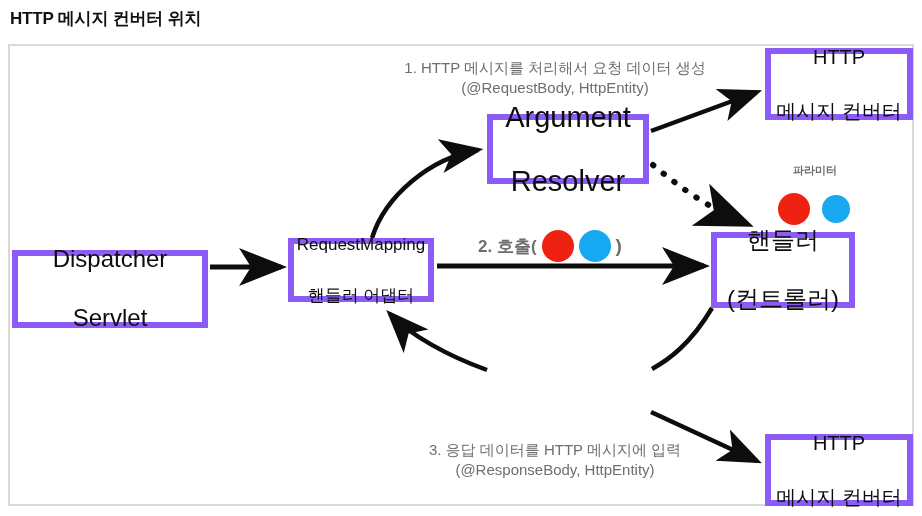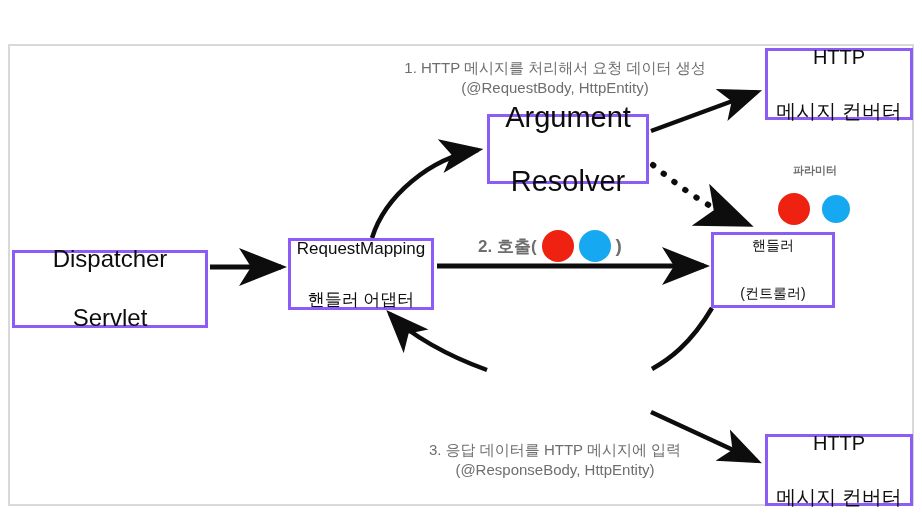--- a/index.html
+++ b/index.html
@@ -38,41 +38,41 @@
   #svg-layer {
     position: absolute;
     left: 0;
     top: 0;
     width: 922px;
     height: 516px;
     pointer-events: none;
   }
   .node {
     position: absolute;
-    border: 3px solid #8b5cf6;
+    border: 6px solid #8b5cf6;
     background: #ffffff;
     box-sizing: border-box;
     display: flex;
     flex-direction: column;
     align-items: center;
     justify-content: center;
     color: #0d0d0d;
     text-align: center;
     line-height: 1.12;
     gap: 32px;
   }
   .node .l1, .node .l2 {
     display: block;
     white-space: nowrap;
   }
   .n-dispatcher { left: 12px;  top: 228px; width: 196px; height: 78px; font-size: 24px; margin-top: 22px; }
-  .n-reqmap     { left: 288px; top: 238px; width: 146px; height: 72px; font-size: 17px; }
+  .n-reqmap     { left: 288px; top: 238px; width: 146px; height: 64px; font-size: 17px; }
   .n-argres     { left: 487px; top: 114px; width: 162px; height: 70px; font-size: 29px; }
   .n-httpconv-t { left: 765px; top: 48px;  width: 148px; height: 72px; font-size: 20px; }
-  .n-handler    { left: 711px; top: 232px; width: 124px; height: 76px; font-size: 14px; }
+  .n-handler    { left: 711px; top: 232px; width: 144px; height: 76px; font-size: 24px; }
   .n-retval     { left: 487px; top: 352px; width: 162px; height: 70px; font-size: 20px; }
   .n-httpconv-b { left: 765px; top: 434px; width: 148px; height: 72px; font-size: 20px; }
 
   .annot {
     position: absolute;
     color: #6e6e6e;
     font-weight: normal;
     text-align: center;
     line-height: 1.32;
     white-space: nowrap;
@@ -120,20 +120,21 @@
     white-space: nowrap;
     gap: 5px;
   }
   .a-call .paren { font-size: 19px; }
 </style>
 </head>
 <body>
 
 <div id="page">
 
+  <div id="page-title">HTTP 메시지 컨버터 위치</div>
 
   <div id="diagram-frame"></div>
 
   <svg id="svg-layer" viewBox="0 0 922 516">
     <defs>
       <marker id="arrow" markerWidth="10" markerHeight="8" refX="8.4" refY="4" orient="auto" markerUnits="strokeWidth">
         <path d="M0,0.2 L9.6,4 L0,7.8 L2.4,4 Z" fill="#0d0d0d"></path>
       </marker>
       <marker id="arrowdot" markerWidth="10" markerHeight="8" refX="8.4" refY="4" orient="auto" markerUnits="strokeWidth">
         <path d="M0,0.2 L9.6,4 L0,7.8 L2.4,4 Z" fill="#0d0d0d"></path>

